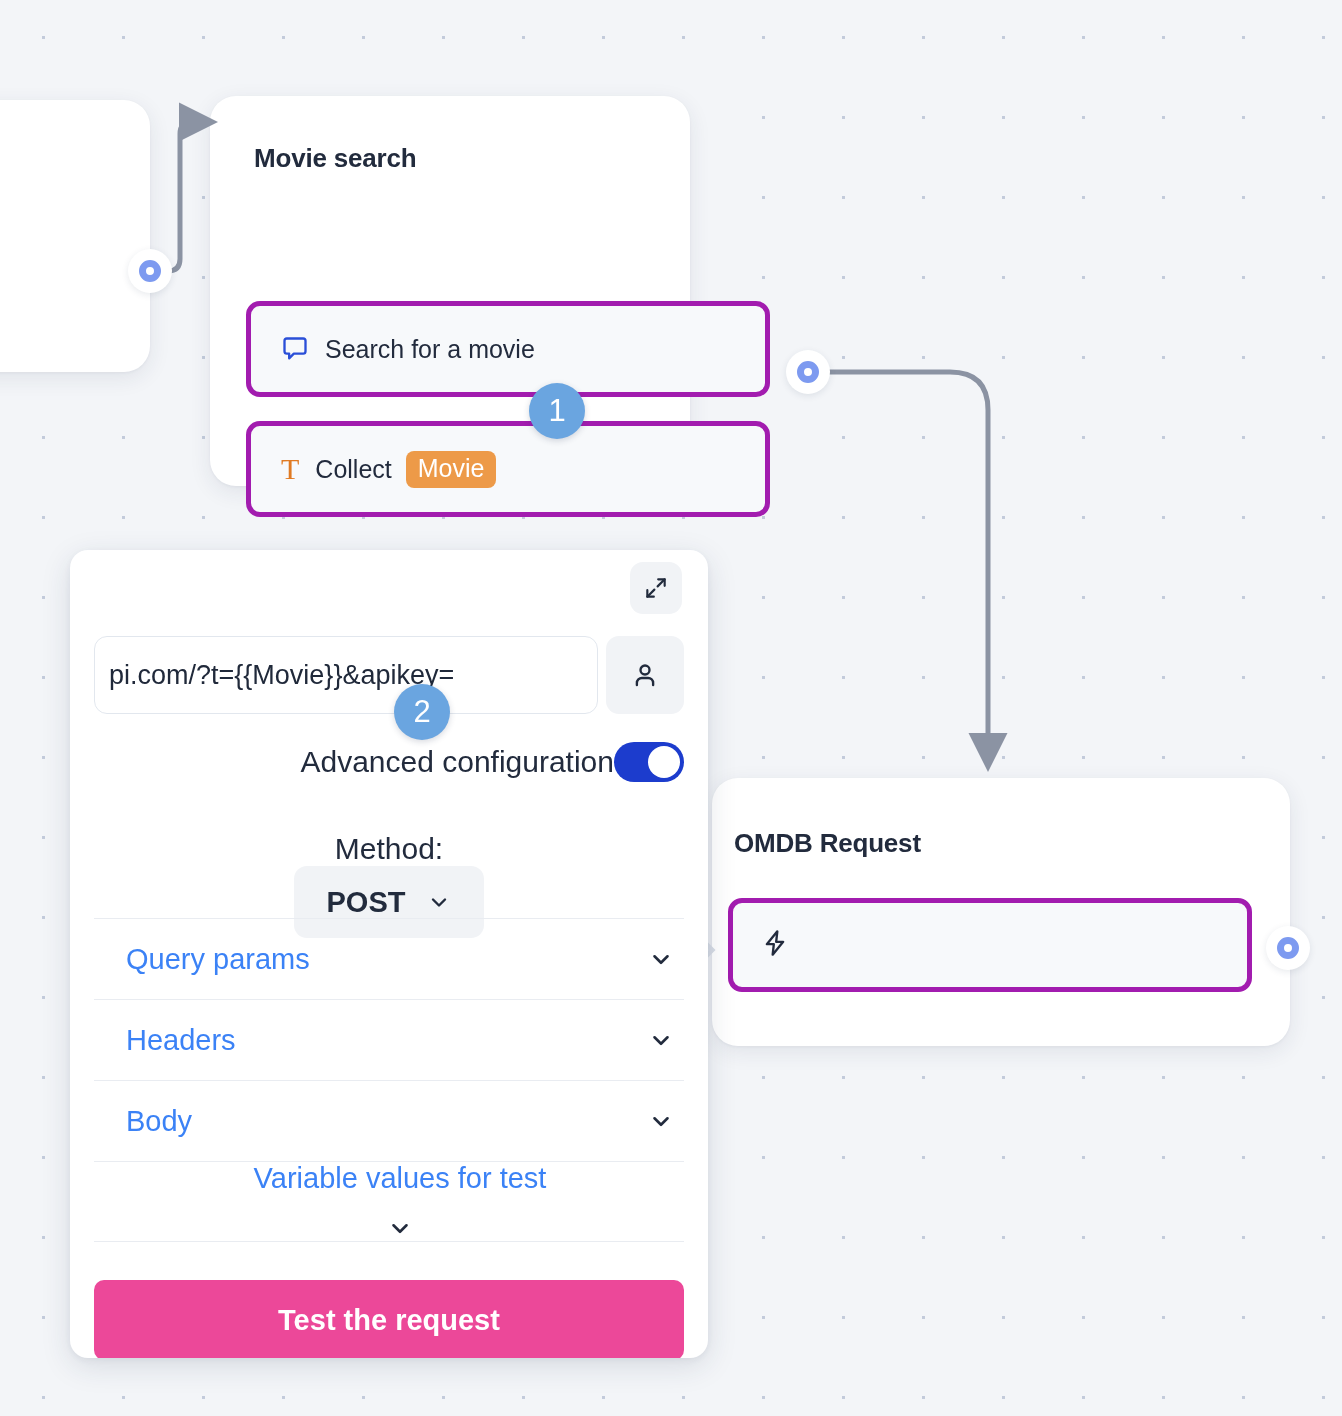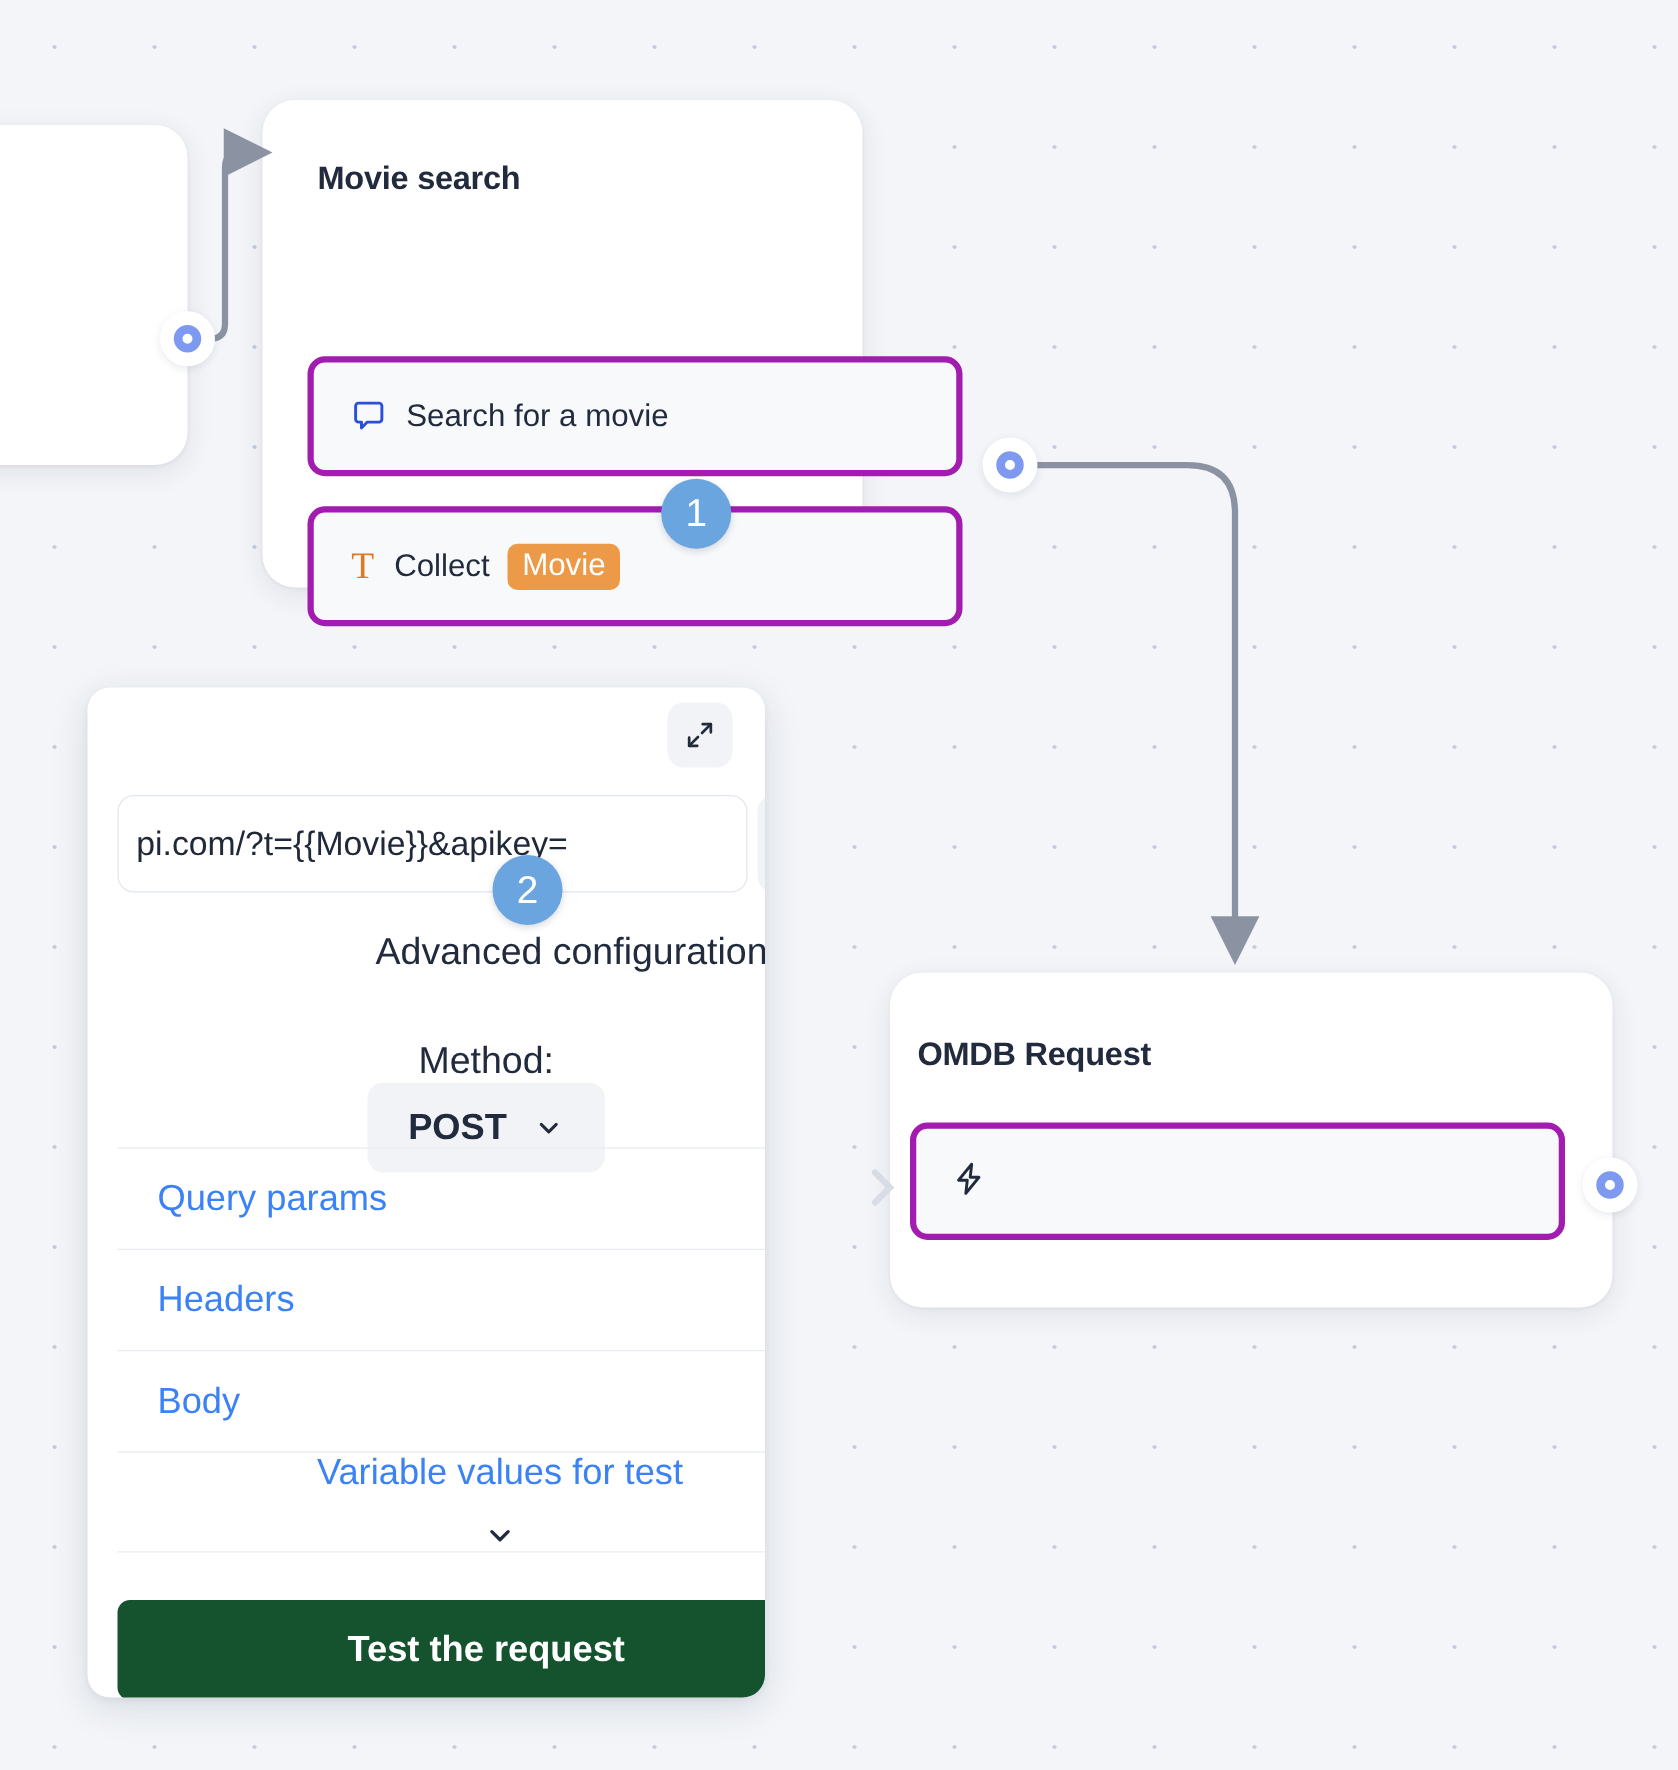--- a/index.html
+++ b/index.html
@@ -61,21 +61,21 @@
     left: -120px;
     top: 100px;
     width: 270px;
     height: 272px;
     border-radius: 26px;
   }
 
   
   #movie-node {
     left: 210px;
-    top: 80px;
+    top: 96px;
     width: 480px;
     height: 390px;
   }
   #movie-node .node-title {
     position: absolute;
     left: 44px;
     top: 47px;
   }
   #movie-row-search {
     position: absolute;
@@ -166,21 +166,21 @@
     width: 1342px; height: 1416px;
     pointer-events: none;
     z-index: 2;
   }
 
   
   #config-panel {
     position: absolute;
     left: 70px;
     top: 550px;
-    width: 542px;
+    width: 638px;
     height: 808px;
     background: #ffffff;
     border-radius: 18px;
     box-shadow: 0 8px 30px rgba(32,45,80,0.13), 0 2px 6px rgba(32,45,80,0.06);
     z-index: 10;
     overflow: hidden;
   }
   #expand-btn {
     position: absolute;
     right: 26px;
@@ -317,21 +317,21 @@
     color: #3b82f6;
   }
   .chev { display:block; }
 
   #test-btn {
     position: absolute;
     left: 24px;
     top: 730px;
     width: 590px;
     height: 80px;
-    background: #14532d;
+    background: #ec4899;
     color: #ffffff;
     font-size: 29px;
     font-weight: 700;
     border: none;
     border-radius: 10px;
     cursor: pointer;
     font-family: "Liberation Sans", "DejaVu Sans", sans-serif;
   }
 
   

